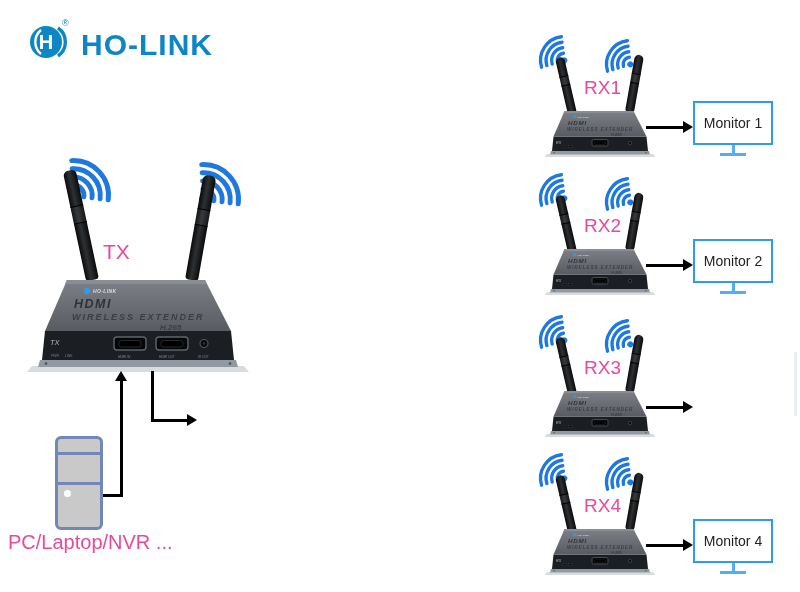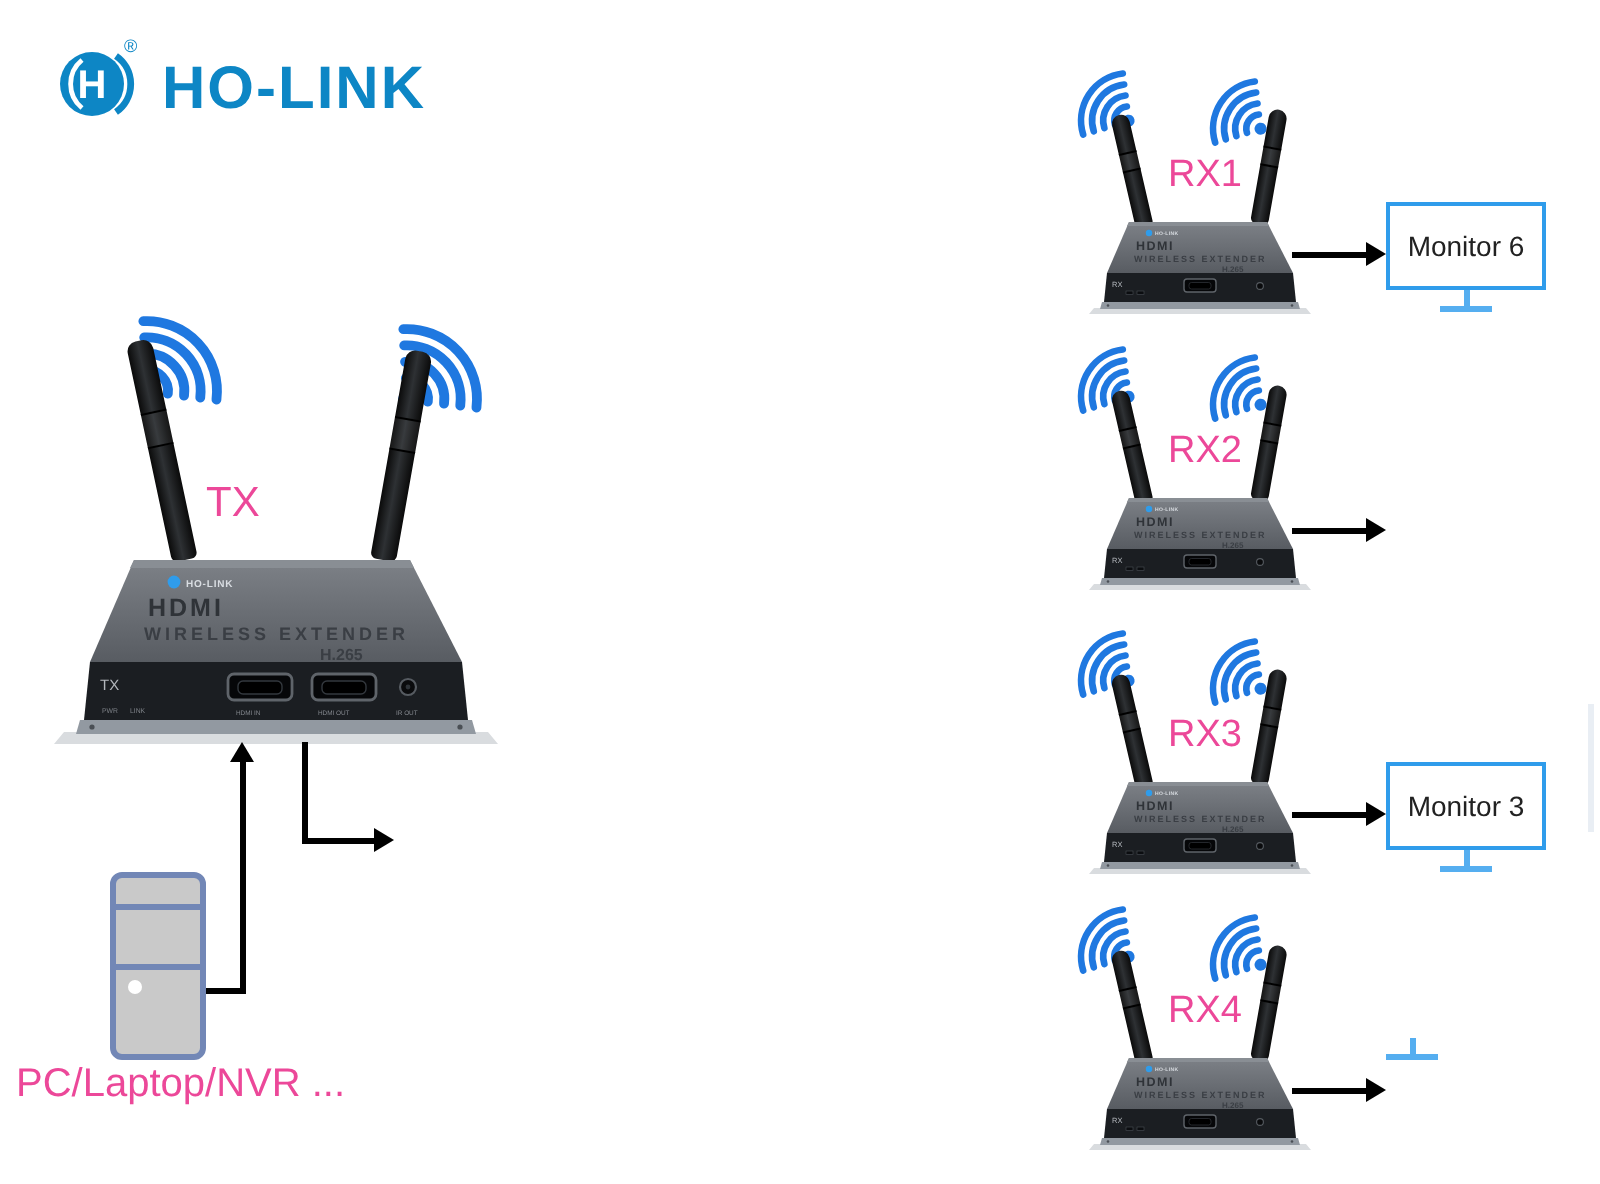--- a/index.html
+++ b/index.html
@@ -24,21 +24,21 @@
   
   .wifi-slot{position:absolute;display:block;}
   .wifi-rx{transform:rotate(33deg);}
   .wifi-tx{transform:rotate(137deg);}
   
   .antenna{position:absolute;background:linear-gradient(90deg,#0a0a0a,#2e3134 45%,#0a0a0a);
     border-radius:5px 5px 3px 3px;transform-origin:50% 100%;}
   .antenna::before{content:'';position:absolute;left:0;right:0;top:32%;height:14%;
     background:rgba(255,255,255,0.05);border-top:1px solid #000;border-bottom:1px solid #000;}
   
-  .device-slot{position:absolute;}
+  .device-slot{position:absolute;font-style:italic;}
   .device-slot svg{width:100%;height:100%;overflow:visible;display:block;}
   
   .vline{position:absolute;width:3px;background:var(--arrow);}
   .hline-abs{position:absolute;height:3px;background:var(--arrow);}
   .ah-up{position:absolute;width:0;height:0;border-left:6.5px solid transparent;
     border-right:6.5px solid transparent;border-bottom:10px solid var(--arrow);}
   .ah-right-abs{position:absolute;width:0;height:0;border-top:6.5px solid transparent;
     border-bottom:6.5px solid transparent;border-left:10px solid var(--arrow);}
   .harrow{position:absolute;height:13px;}
   .harrow .hl{position:absolute;left:0;right:8px;top:5px;height:3px;background:var(--arrow);}
@@ -196,21 +196,21 @@
           <rect x="89" y="66.5" width="22" height="6.5" rx="2.5" fill="#000" stroke="#33383e" stroke-width="0.7"></rect>
           <circle cx="160" cy="70" r="3.4" fill="#0a0b0d" stroke="#565b61" stroke-width="1.1"></circle>
         </svg>
       </div>
     <div class="harrow">
         <i class="hl"></i>
         <i class="ar"></i>
       </div>
     <div class="monitor">
       <div class="monitor-screen" style="width:76px;height:40px">
-        <span>Monitor 6</span>
+        <span>Monitor 1</span>
       </div>
       <div class="monitor-neck"></div>
       <div class="monitor-base" style="width:26px"></div>
     </div>
   </div>
 
   <div class="rx-group rx2">
     <span class="wifi-slot wifi-rx wifi-a"><svg viewBox="0 0 24 24" width="100%" height="100%" style="overflow:visible">
           <circle cx="20.5" cy="12" r="1.9" fill="#1f78e0"></circle>
           <path d="M 17.61 8.55 A 4.5 4.5 0 0 0 17.61 15.45" fill="none" stroke="#1f78e0" stroke-width="2.1" stroke-linecap="round"></path>
@@ -253,20 +253,27 @@
           <rect x="37" y="75" width="7" height="3.5" fill="#0b0d10" stroke="#4a4f55" stroke-width="0.6"></rect>
           <rect x="84" y="63" width="32" height="13" rx="3" fill="#060709" stroke="#5f646a" stroke-width="1.4"></rect>
           <rect x="89" y="66.5" width="22" height="6.5" rx="2.5" fill="#000" stroke="#33383e" stroke-width="0.7"></rect>
           <circle cx="160" cy="70" r="3.4" fill="#0a0b0d" stroke="#565b61" stroke-width="1.1"></circle>
         </svg>
       </div>
     <div class="harrow">
         <i class="hl"></i>
         <i class="ar"></i>
       </div>
+    <div class="monitor">
+      <div class="monitor-screen" style="width:76px;height:40px">
+        <span>Monitor 2</span>
+      </div>
+      <div class="monitor-neck"></div>
+      <div class="monitor-base" style="width:26px"></div>
+    </div>
   </div>
 
   <div class="rx-group rx3">
     <span class="wifi-slot wifi-rx wifi-a"><svg viewBox="0 0 24 24" width="100%" height="100%" style="overflow:visible">
           <circle cx="20.5" cy="12" r="1.9" fill="#1f78e0"></circle>
           <path d="M 17.61 8.55 A 4.5 4.5 0 0 0 17.61 15.45" fill="none" stroke="#1f78e0" stroke-width="2.1" stroke-linecap="round"></path>
           <path d="M 15.36 5.87 A 8 8 0 0 0 15.36 18.13" fill="none" stroke="#1f78e0" stroke-width="2.1" stroke-linecap="round"></path>
           <path d="M 13.11 3.19 A 11.5 11.5 0 0 0 13.11 20.81" fill="none" stroke="#1f78e0" stroke-width="2.1" stroke-linecap="round"></path>
           <path d="M 10.86 0.51 A 15 15 0 0 0 10.86 23.49" fill="none" stroke="#1f78e0" stroke-width="2.1" stroke-linecap="round"></path>
         </svg></span>
@@ -305,27 +312,20 @@
           <rect x="37" y="75" width="7" height="3.5" fill="#0b0d10" stroke="#4a4f55" stroke-width="0.6"></rect>
           <rect x="84" y="63" width="32" height="13" rx="3" fill="#060709" stroke="#5f646a" stroke-width="1.4"></rect>
           <rect x="89" y="66.5" width="22" height="6.5" rx="2.5" fill="#000" stroke="#33383e" stroke-width="0.7"></rect>
           <circle cx="160" cy="70" r="3.4" fill="#0a0b0d" stroke="#565b61" stroke-width="1.1"></circle>
         </svg>
       </div>
     <div class="harrow">
         <i class="hl"></i>
         <i class="ar"></i>
       </div>
-    <div class="monitor">
-      <div class="monitor-screen" style="width:76px;height:40px">
-        <span>Monitor 3</span>
-      </div>
-      <div class="monitor-neck"></div>
-      <div class="monitor-base" style="width:26px"></div>
-    </div>
   </div>
 
   <div class="rx-group rx4">
     <span class="wifi-slot wifi-rx wifi-a"><svg viewBox="0 0 24 24" width="100%" height="100%" style="overflow:visible">
           <circle cx="20.5" cy="12" r="1.9" fill="#1f78e0"></circle>
           <path d="M 17.61 8.55 A 4.5 4.5 0 0 0 17.61 15.45" fill="none" stroke="#1f78e0" stroke-width="2.1" stroke-linecap="round"></path>
           <path d="M 15.36 5.87 A 8 8 0 0 0 15.36 18.13" fill="none" stroke="#1f78e0" stroke-width="2.1" stroke-linecap="round"></path>
           <path d="M 13.11 3.19 A 11.5 11.5 0 0 0 13.11 20.81" fill="none" stroke="#1f78e0" stroke-width="2.1" stroke-linecap="round"></path>
           <path d="M 10.86 0.51 A 15 15 0 0 0 10.86 23.49" fill="none" stroke="#1f78e0" stroke-width="2.1" stroke-linecap="round"></path>
         </svg></span>
@@ -365,20 +365,23 @@
           <rect x="84" y="63" width="32" height="13" rx="3" fill="#060709" stroke="#5f646a" stroke-width="1.4"></rect>
           <rect x="89" y="66.5" width="22" height="6.5" rx="2.5" fill="#000" stroke="#33383e" stroke-width="0.7"></rect>
           <circle cx="160" cy="70" r="3.4" fill="#0a0b0d" stroke="#565b61" stroke-width="1.1"></circle>
         </svg>
       </div>
     <div class="harrow">
         <i class="hl"></i>
         <i class="ar"></i>
       </div>
     <div class="monitor">
+      <div class="monitor-screen" style="width:76px;height:40px">
+        <span>Monitor 4</span>
+      </div>
       <div class="monitor-neck"></div>
       <div class="monitor-base" style="width:26px"></div>
     </div>
   </div>
 
   <div class="edge-strip" style="left:794px;top:352px;width:3px;height:64px"></div>
 
 </div>
 
 </body></html>

